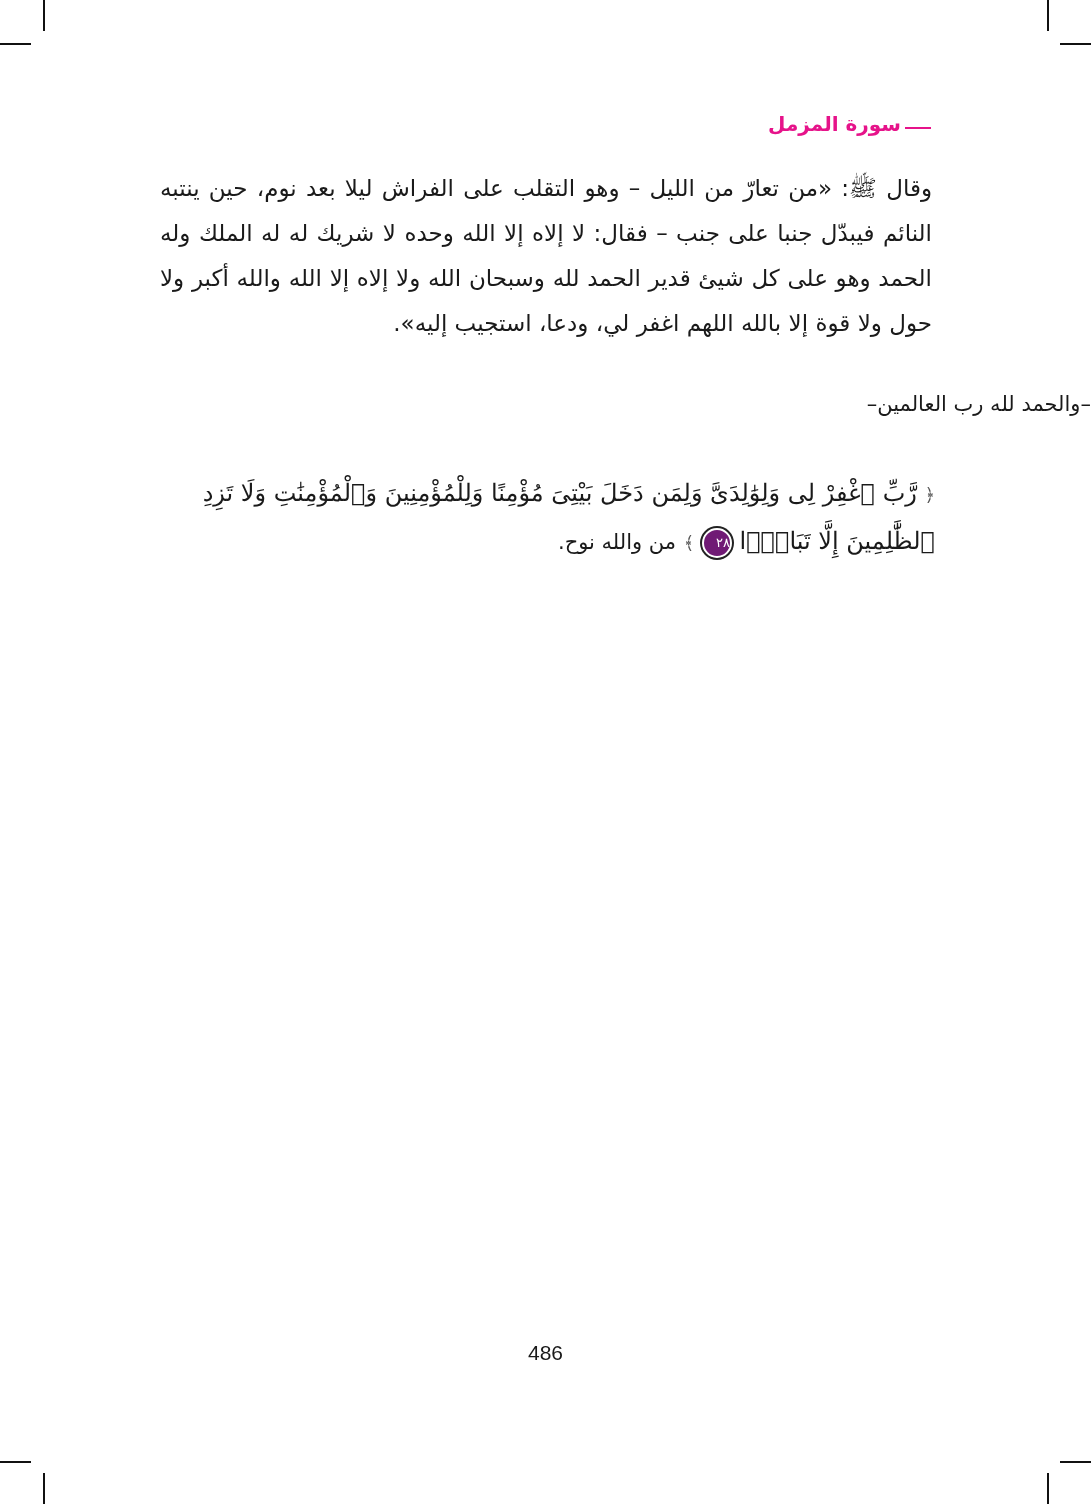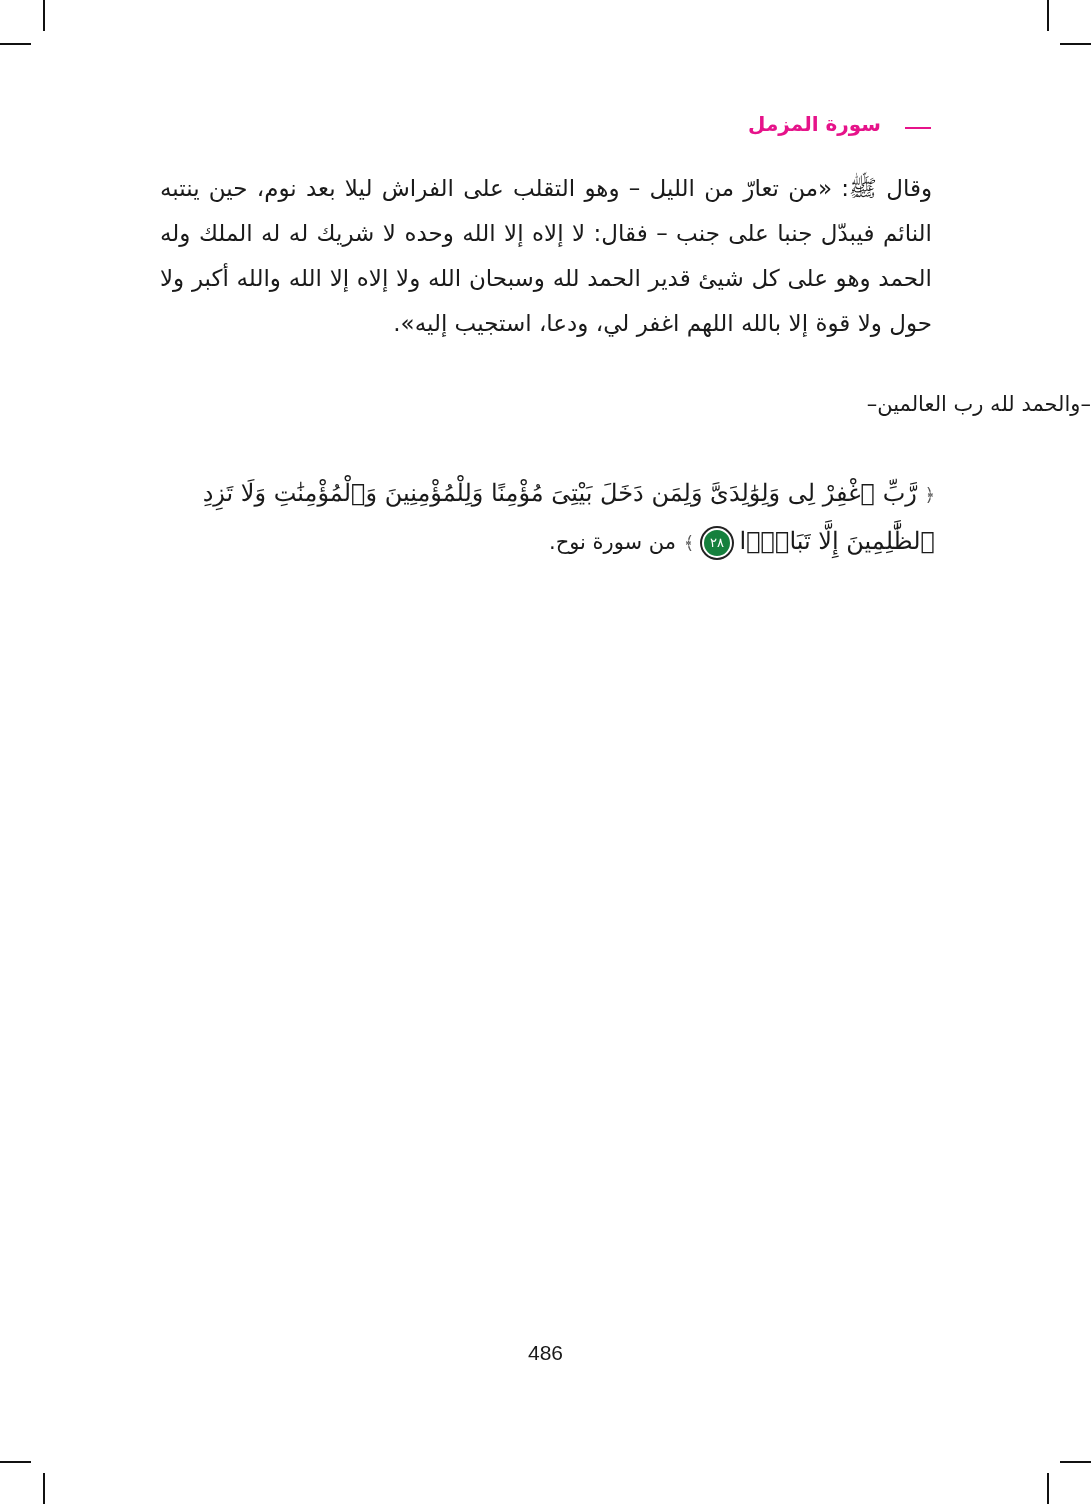--- a/index.html
+++ b/index.html
@@ -22,21 +22,21 @@
     .crop.v { width: 1.5px; height: 31px; }
     .crop.h { height: 1.5px; width: 31px; }
 
     .running-header {
       position: absolute;
       top: 112px;
       right: 160px;
       direction: rtl;
       display: flex;
       align-items: center;
-      gap: 24px;
+      gap: 4px;
       color: #e6138a;
       font-family: "DejaVu Sans", sans-serif;
       font-size: 20px;
       font-weight: bold;
     }
     .running-header .rule {
       display: inline-block;
       width: 26px;
       height: 2.5px;
       background: #e6138a;
@@ -84,24 +84,24 @@
     .verse-block .ornament {
       color: #555;
       font-size: 18px;
     }
     .verse-block .ayah-number {
       display: inline-block;
       width: 26px;
       height: 26px;
       line-height: 26px;
       border-radius: 50%;
-      background: #15803d;
+      background: #701a75;
       color: #fff;
       font-size: 13px;
-      text-align: center;
+      text-align: right;
       vertical-align: middle;
       border: 2px double #fff;
       box-shadow: 0 0 0 2px #222;
     }
     .verse-block .source {
       font-family: "DejaVu Sans", sans-serif;
       font-size: 21px;
     }
 
     .page-number {
@@ -136,16 +136,16 @@
   <p>وقال ﷺ: «من تعارّ من الليل – وهو التقلب على الفراش ليلا بعد نوم، حين ينتبه النائم فيبدّل جنبا على جنب – فقال: لا إلاه إلا الله وحده لا شريك له له الملك وله الحمد وهو على كل شيئ قدير الحمد لله وسبحان الله ولا إلاه إلا الله والله أكبر ولا حول ولا قوة إلا بالله اللهم اغفر لي، ودعا، استجيب إليه».</p>
 </div>
 
 <div class="closing">–والحمد لله رب العالمين–</div>
 
 <div class="verse-block">
   <span class="ornament">﴿</span>
   <span>رَّبِّ ٱغْفِرْ لِى وَلِوَٰلِدَىَّ وَلِمَن دَخَلَ بَيْتِىَ مُؤْمِنًا وَلِلْمُؤْمِنِينَ وَٱلْمُؤْمِنَٰتِ وَلَا تَزِدِ ٱلظَّٰلِمِينَ إِلَّا تَبَارًۢا</span>
   <span class="ayah-number">٢٨</span>
   <span class="ornament">﴾</span>
-  <span class="source">من سورة نوح.</span>
+  <span class="source">من والله نوح.</span>
 </div>
 
 <div class="page-number">486</div>
 
 </body></html>

